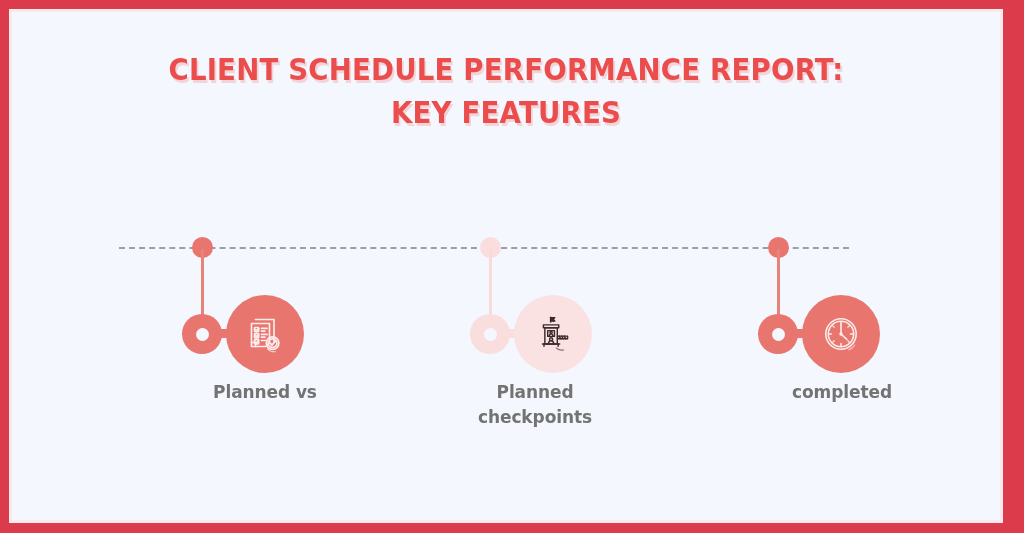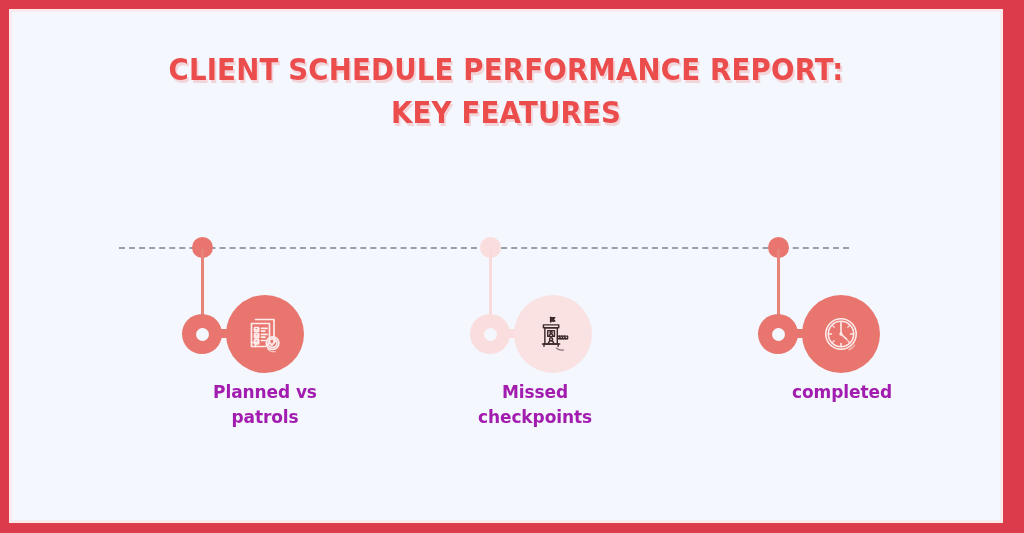--- a/index.html
+++ b/index.html
@@ -158,21 +158,21 @@
   .caption {
     position: absolute;
     top: 371px;
     left: -110px;
     width: 220px;
     text-align: center;
     font-family: "DejaVu Sans", sans-serif;
     font-weight: 700;
     font-size: 17px;
     line-height: 25px;
-    color: #a21caf;
+    color: #737373;
     letter-spacing: -0.1px;
   }
   .caption .cap-line { display: block; white-space: nowrap; }
 
   
   #node-0 { left: 193px; }
   #node-1 { left: 481px; }
   #node-2 { left: 769px; }
 
   
@@ -232,21 +232,20 @@
               <circle cx="31.6" cy="33.1" r="6.3"></circle>
               <circle cx="31.6" cy="33.1" r="4.3"></circle>
               <path d="M29.2 33.2l1.8 1.9 3.3-4"></path>
               <path d="M26.6 38.8c2 2.2 4.7 3.2 7.6 2.9" stroke-width="1.2" opacity=".75"></path>
             </svg>
           </span>
         </div>
 
         <div class="caption">
           <span class="cap-line">Planned vs</span>
-          <span class="cap-line">patrols</span>
         </div>
       </div>
 
       <div class="node" id="node-1">
 
         <div class="rail-dot" style="background:#FADEDE;"></div>
 
         <div class="stem" style="background:#F8DADA;"></div>
 
         <div class="ring" style="background:#FADEDE;">
@@ -279,21 +278,21 @@
 
               <path d="M28.8 26.2h10.4v2.8H28.8z"></path>
               <path d="M30.5 26.2l1.6 2.8M33.1 26.2l1.6 2.8M35.7 26.2l1.6 2.8"></path>
 
               <path d="M27.4 38.6c2.2 1.9 5 2.6 7.8 2" stroke-width="1.1" opacity=".6"></path>
             </svg>
           </span>
         </div>
 
         <div class="caption">
-          <span class="cap-line">Missed</span>
+          <span class="cap-line">Planned</span>
           <span class="cap-line">checkpoints</span>
         </div>
       </div>
 
       <div class="node" id="node-2">
 
         <div class="rail-dot" style="background:#E8766E;"></div>
 
         <div class="stem" style="background:#E8837C;"></div>
 

